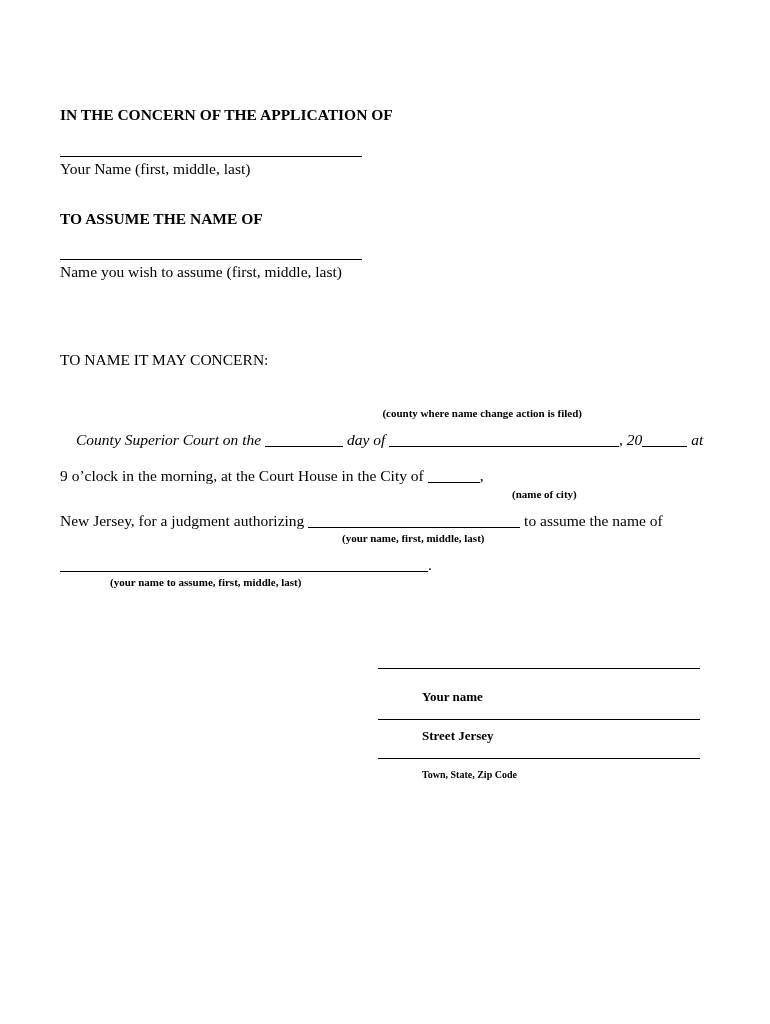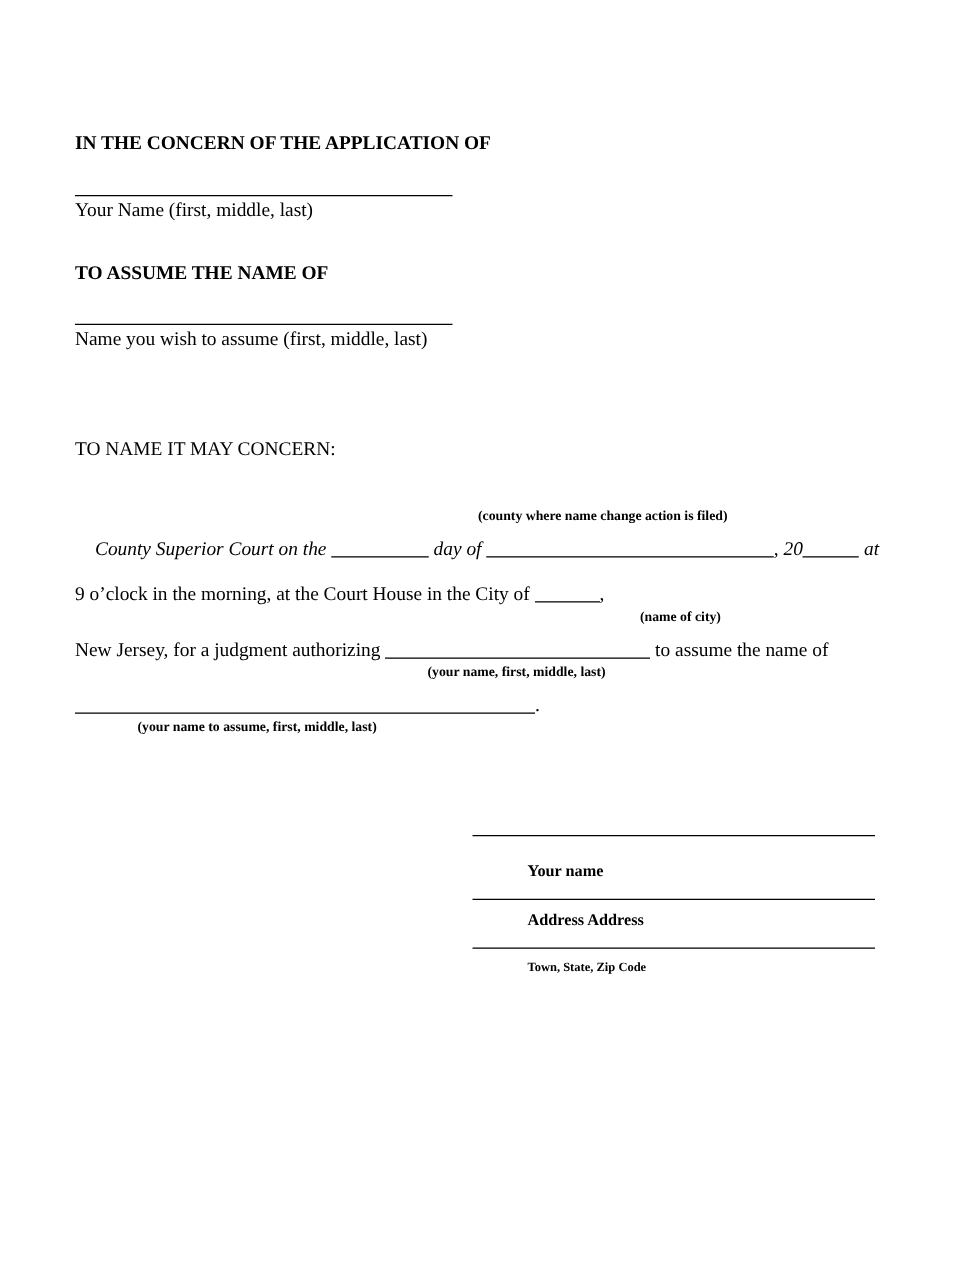--- a/index.html
+++ b/index.html
@@ -62,18 +62,18 @@
   <div class="abs" style="left:60px; top:512px;"><span>New Jersey, for a judgment authorizing </span><span class="blank" style="width:212px;"></span><span> to assume the name of</span></div>
   <div class="caption" style="left:342px; top:529px;">(your name, first, middle, last)</div>
 
   <div class="abs" style="left:60px; top:556px;"><span class="blank" style="width:368px;"></span><span>.</span></div>
   <div class="caption" style="left:110px; top:573px;">(your name to assume, first, middle, last)</div>
 
   <div class="rule" style="left:378px; top:668px; width:322px;"></div>
   <div class="abs bold" style="left:422px; top:688px; font-size:13px;">Your name</div>
 
   <div class="rule" style="left:378px; top:719px; width:322px;"></div>
-  <div class="abs bold" style="left:422px; top:727px; font-size:13px;">Address Address</div>
+  <div class="abs bold" style="left:422px; top:727px; font-size:13px;">Street Jersey</div>
 
   <div class="rule" style="left:378px; top:758px; width:322px;"></div>
   <div class="abs bold" style="left:422px; top:766px; font-size:10px;">Town, State, Zip Code</div>
 
 </div>
 
 </body></html>

